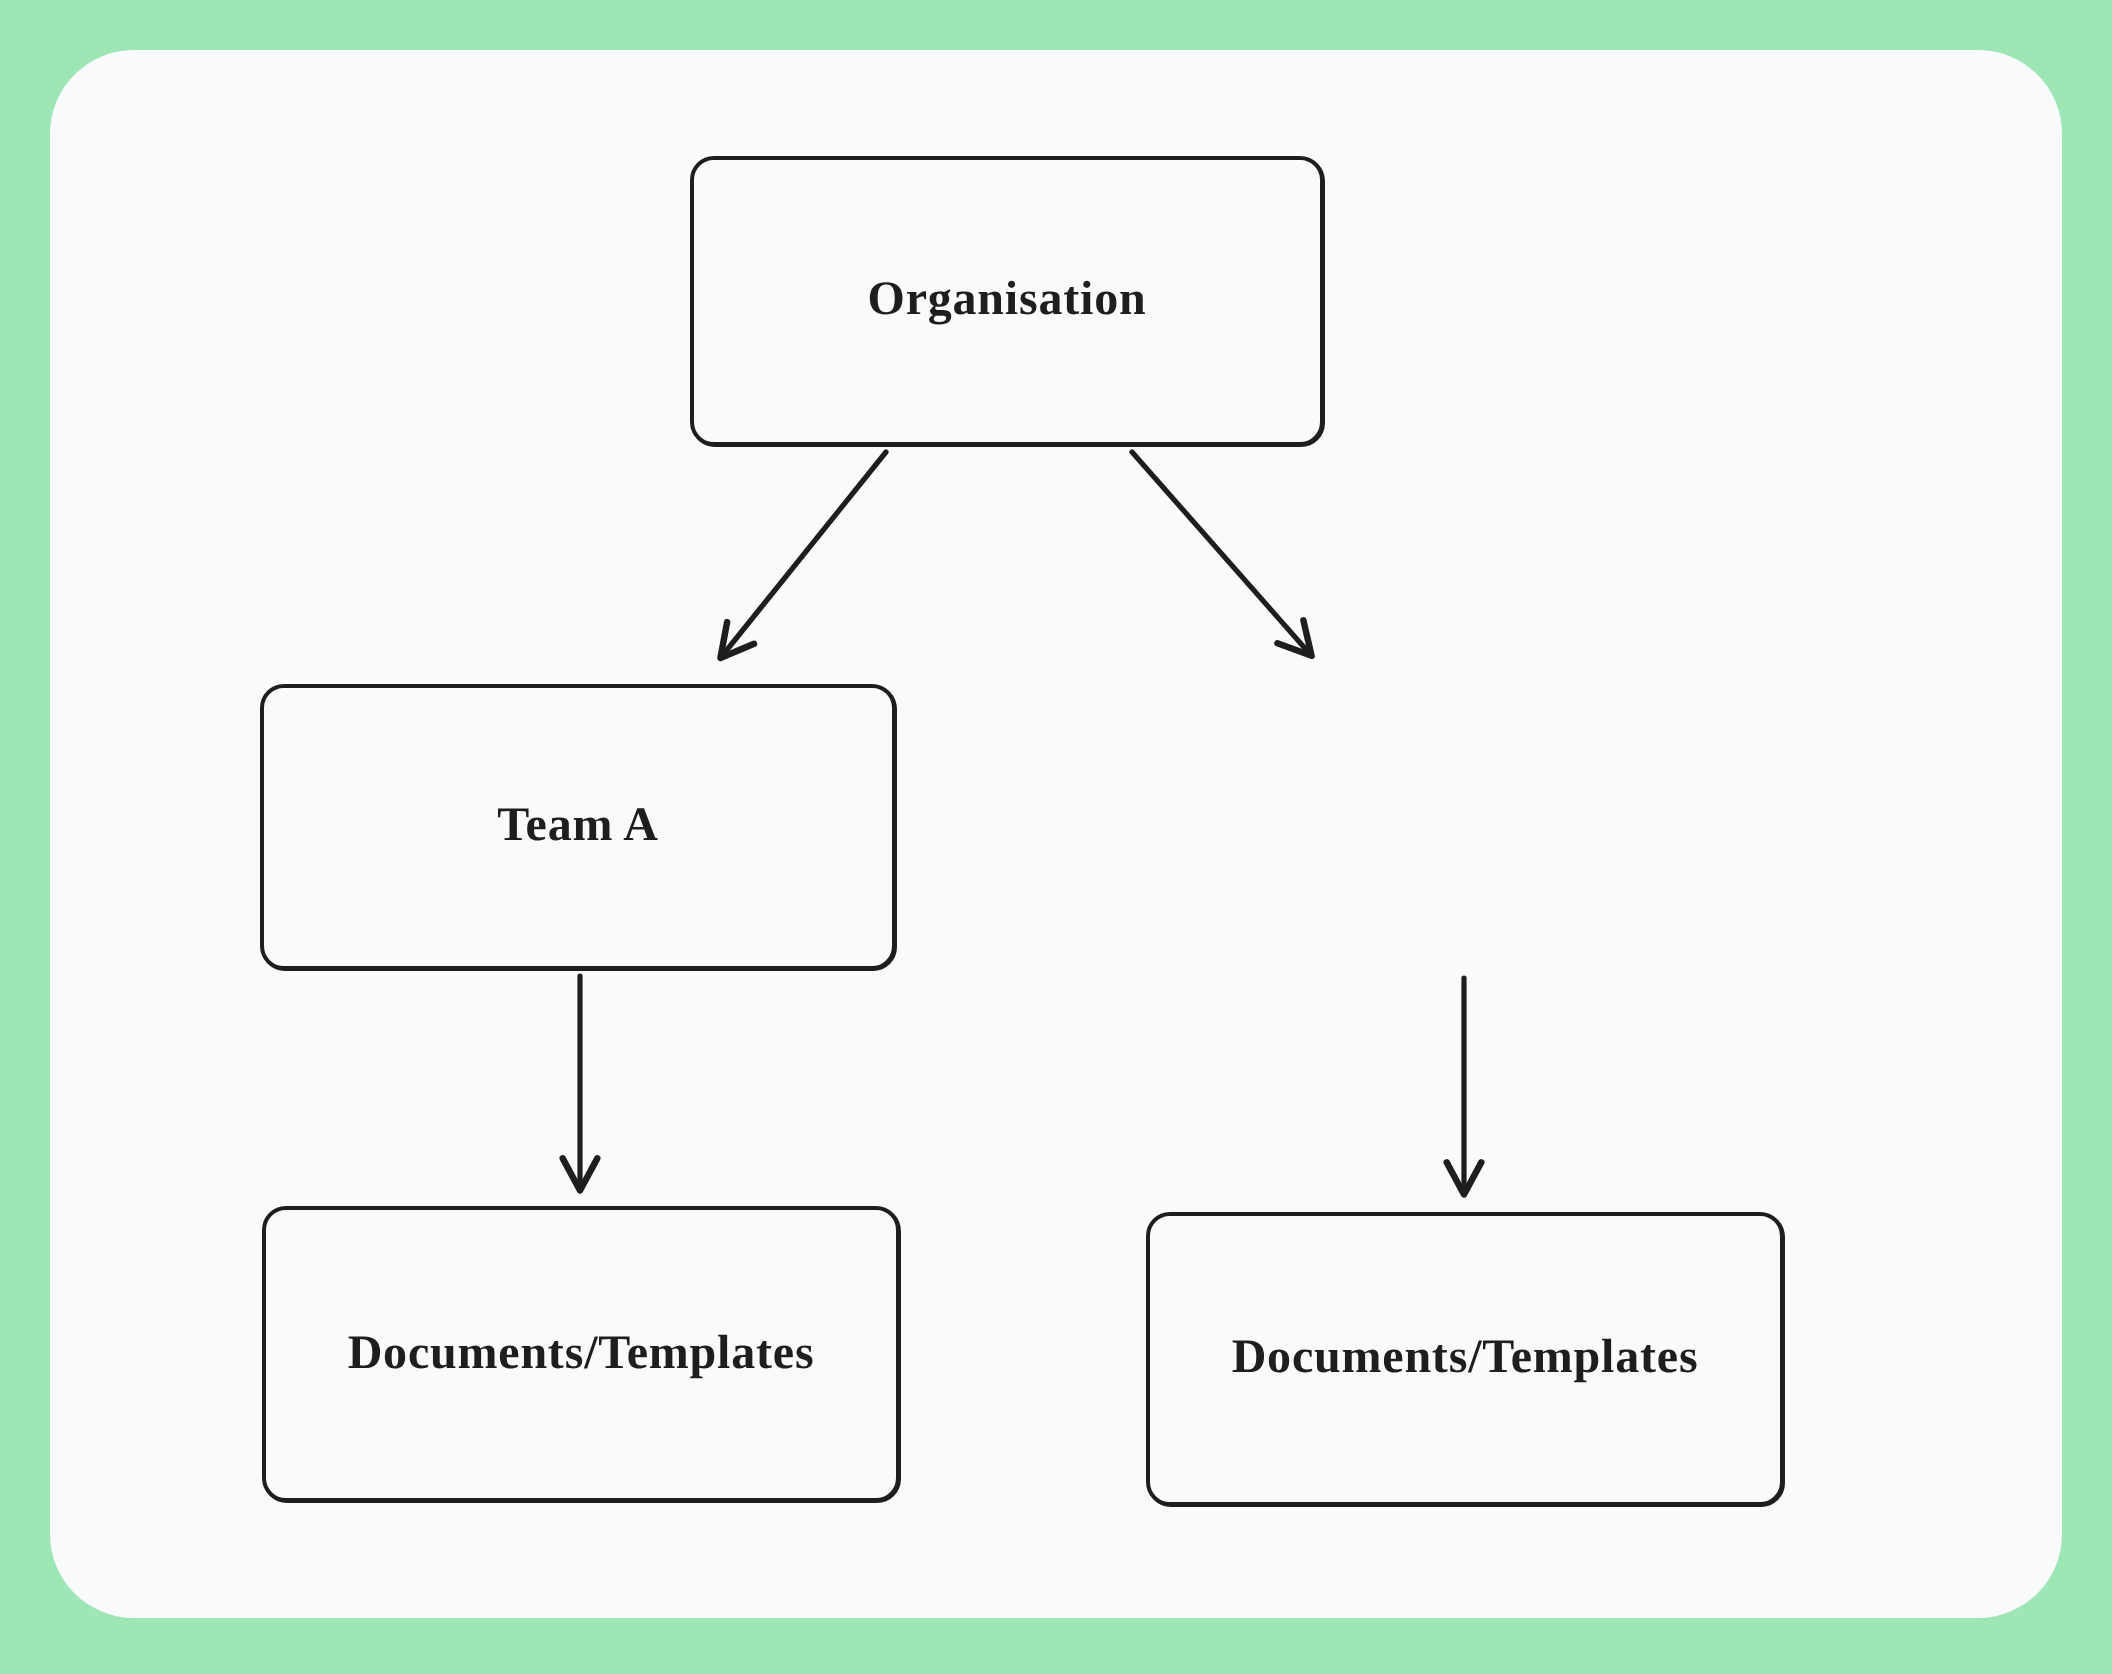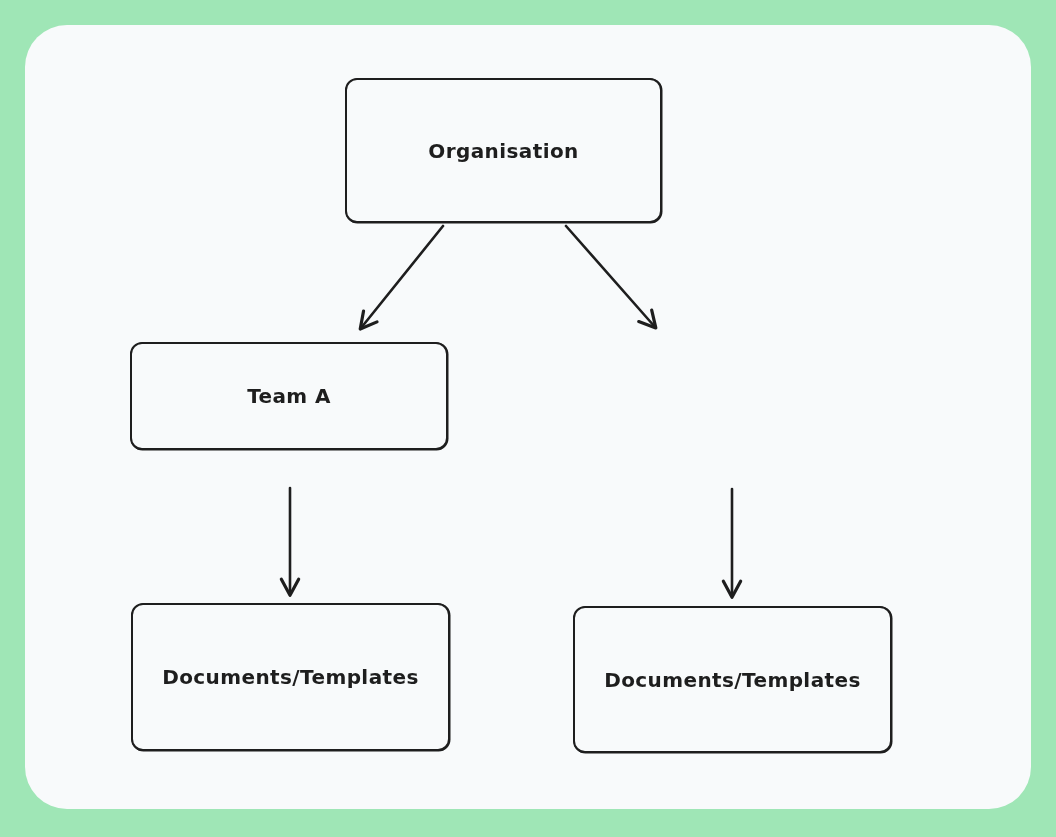--- a/index.html
+++ b/index.html
@@ -29,27 +29,28 @@
     border:2.5px solid var(--stroke);
     border-radius:12px;
     background:var(--canvas);
     display:flex;
     align-items:center;
     justify-content:center;
     box-shadow:0.5px 0.5px 0 0 var(--stroke);
   }
   .node span{
     color:var(--text);
-    font-size:20px;
+    font-size:24px;
     font-weight:bold;
     letter-spacing:0.4px;
     white-space:nowrap;
+    font-family:Liberation Serif, serif;
   }
   .node-org {left:345px;top:78px; width:317px;height:145px;}
-  .node-team-a{left:130px;top:342px;width:318px;height:108px;}
+  .node-team-a{left:130px;top:342px;width:318px;height:143px;}
   .node-team-b{left:572px;top:343px;width:319px;height:143px;}
   .node-docs-a{left:131px;top:603px;width:319px;height:148px;}
   .node-docs-b{left:573px;top:606px;width:319px;height:147px;}
 
   .arrows{
     position:absolute;
     left:0;top:0;
     width:1056px;height:837px;
     pointer-events:none;
   }

